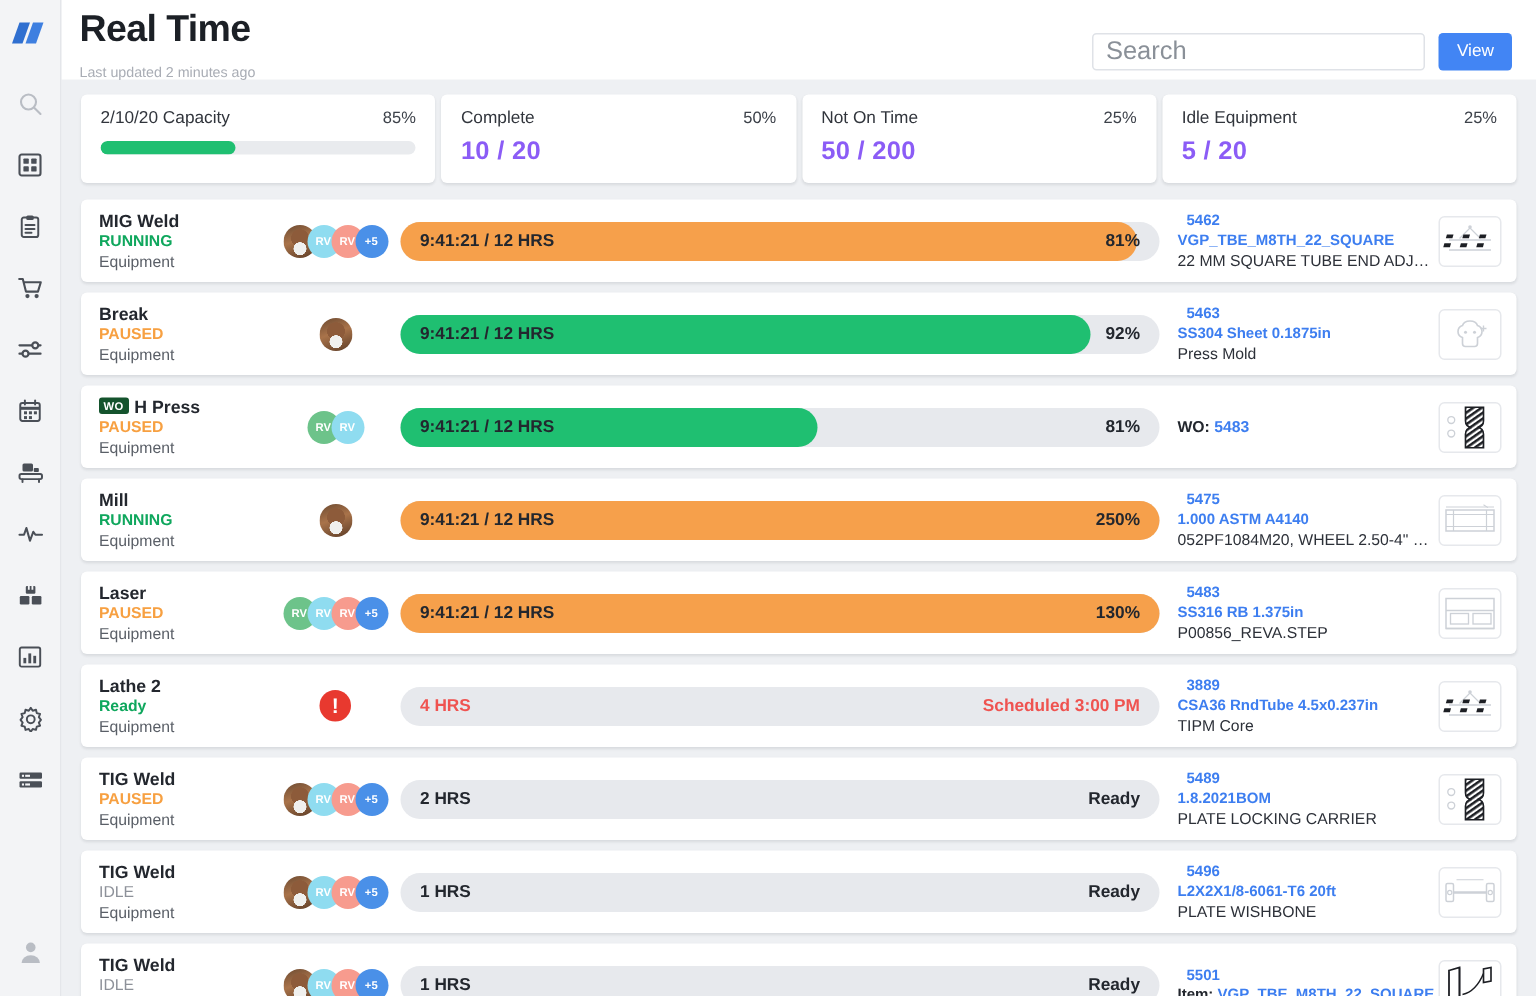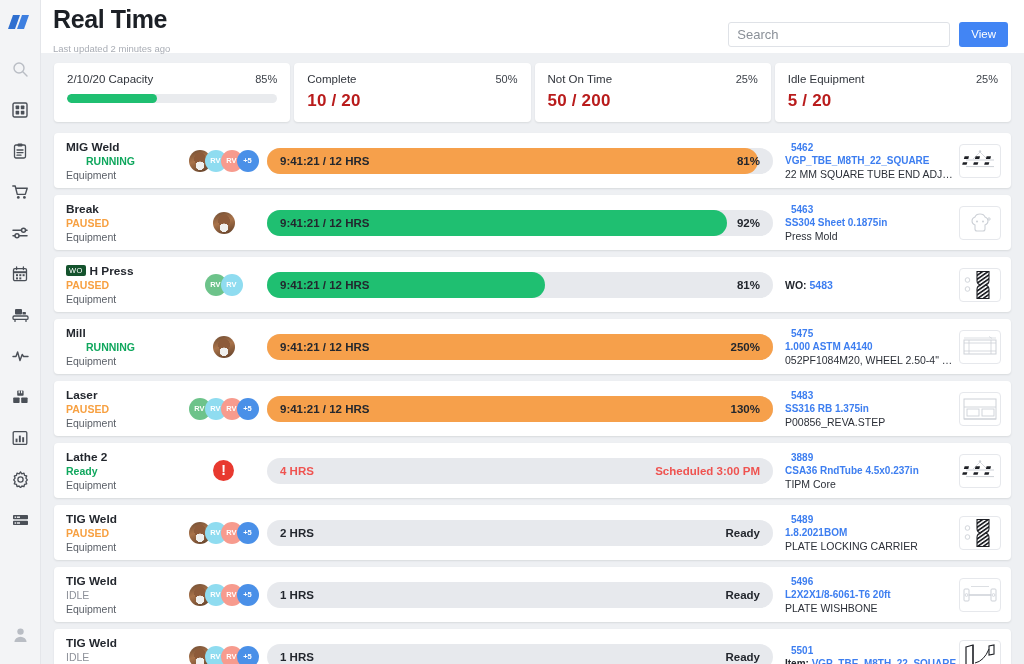--- a/index.html
+++ b/index.html
@@ -44,67 +44,67 @@
   .header-titles { flex: 1 1 auto; }
   .page-title {
     font-size: 25px; font-weight: 700; color: #1c2026; letter-spacing: -0.4px;
     line-height: 28px;
   }
   .page-sub { font-size: 9.5px; color: #a9adb5; margin-top: 10px; }
   .header-right { display: flex; align-items: center; gap: 9px; padding-top: 9px; }
   .search-box {
     width: 222px; height: 25px; background: #fff;
     border: 1px solid #dfe2e7; border-radius: 3px;
-    font-size: 13px; color: #555b64; padding: 0 8px;
+    font-size: 17px; color: #555b64; padding: 0 8px;
     outline: none; font-family: "Liberation Sans", sans-serif;
   }
   .search-box::placeholder { color: #8a9098; }
   .view-btn {
     height: 25px; min-width: 46px; padding: 0 12px;
     background: #4285f4; color: #fff; border: none; border-radius: 3px;
     font-size: 11.5px; font-weight: 400; cursor: pointer;
     font-family: "Liberation Sans", sans-serif;
   }
 
   
   .stats { display: flex; gap: 4px; padding: 10px 13px 0 13px; }
   .stat-card {
     flex: 1 1 0; background: #fff; border-radius: 4px;
     box-shadow: 0 1px 2px rgba(20,25,40,.10);
     padding: 10px 13px 11px 13px; min-height: 56px;
   }
   .stat-top { display: flex; justify-content: space-between; align-items: baseline; }
   .stat-label { font-size: 11.5px; color: #31353c; }
   .stat-pct { font-size: 11px; color: #3d424a; }
-  .stat-value { font-size: 17px; font-weight: 700; color: #b91c1c; margin-top: 6px; letter-spacing: .2px; }
+  .stat-value { font-size: 17px; font-weight: 700; color: #8b5cf6; margin-top: 6px; letter-spacing: .2px; }
   .cap-track {
     margin-top: 9px; height: 9px; width: 100%;
     background: #e9ebee; border-radius: 6px; overflow: hidden;
   }
   .cap-fill { height: 100%; background: #1fbf71; border-radius: 6px; }
 
   
   .rows { padding: 11px 13px 0 13px; }
   .row {
     background: #fff; border-radius: 4px;
     box-shadow: 0 1px 2px rgba(20,25,40,.10);
     height: 55px; margin-bottom: 7px;
     display: flex; align-items: center; padding: 0 10px 0 12px;
   }
   .row-label { width: 120px; min-width: 120px; }
   .rl-title {
     font-size: 11.8px; font-weight: 700; color: #23272e; line-height: 14px;
     display: flex; align-items: center; gap: 4px;
   }
   .wo-badge {
-    background: #14532d; color: #fff; font-size: 7.5px; font-weight: 400;
+    background: #14532d; color: #fff; font-size: 7.5px; font-weight: 700;
     border-radius: 2px; padding: 1px 3px; letter-spacing: .3px; line-height: 9px;
   }
   .rl-status { font-size: 10.5px; font-weight: 700; line-height: 14px; }
-  .rl-status.running { color: #0fa75d; margin-left: 20px; }
+  .rl-status.running { color: #0fa75d; }
   .rl-status.paused  { color: #f7a041; }
   .rl-status.ready   { color: #0fa75d; }
   .rl-status.idle    { color: #8d9199; font-weight: 400; }
   .rl-type { font-size: 10.5px; color: #5a5f67; line-height: 14px; }
 
   .row-avatars {
     width: 75px; min-width: 75px; display: flex; align-items: center;
     justify-content: center; position: relative; height: 24px;
   }
   .av {

